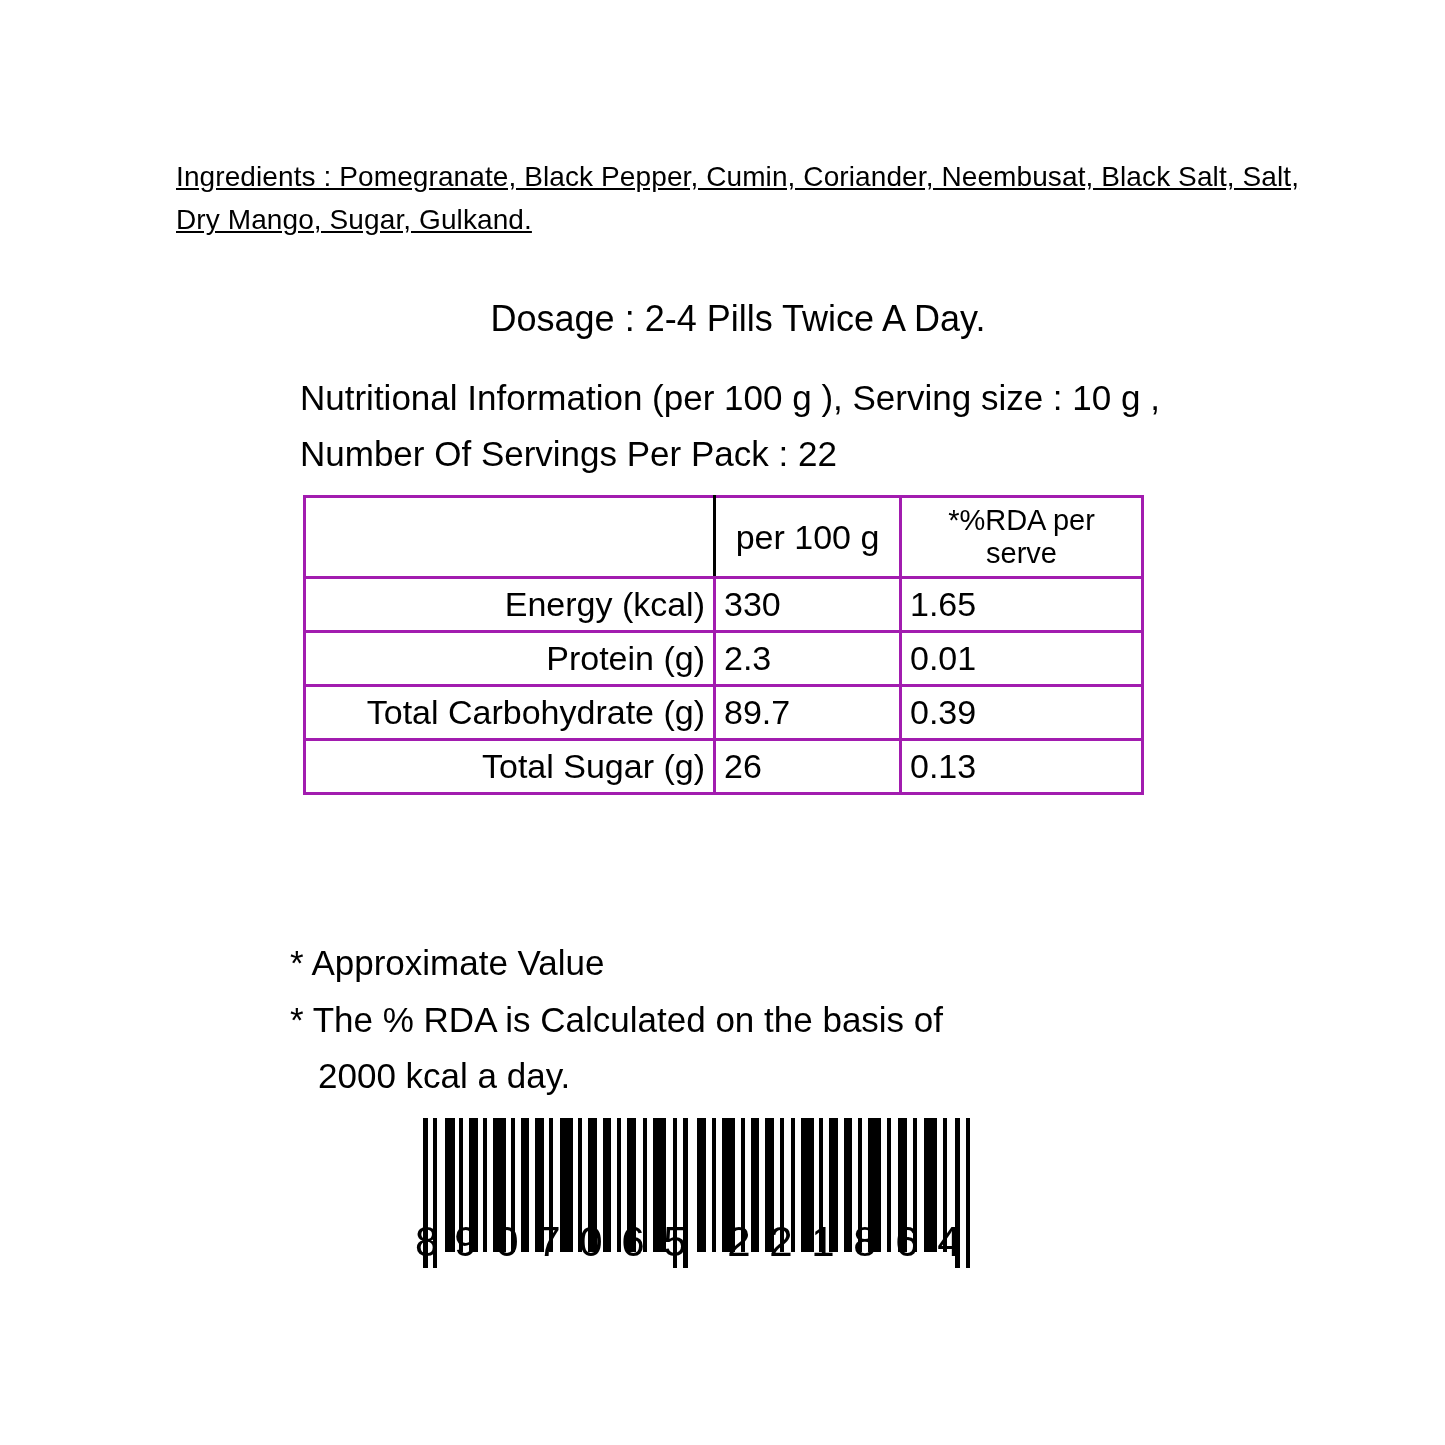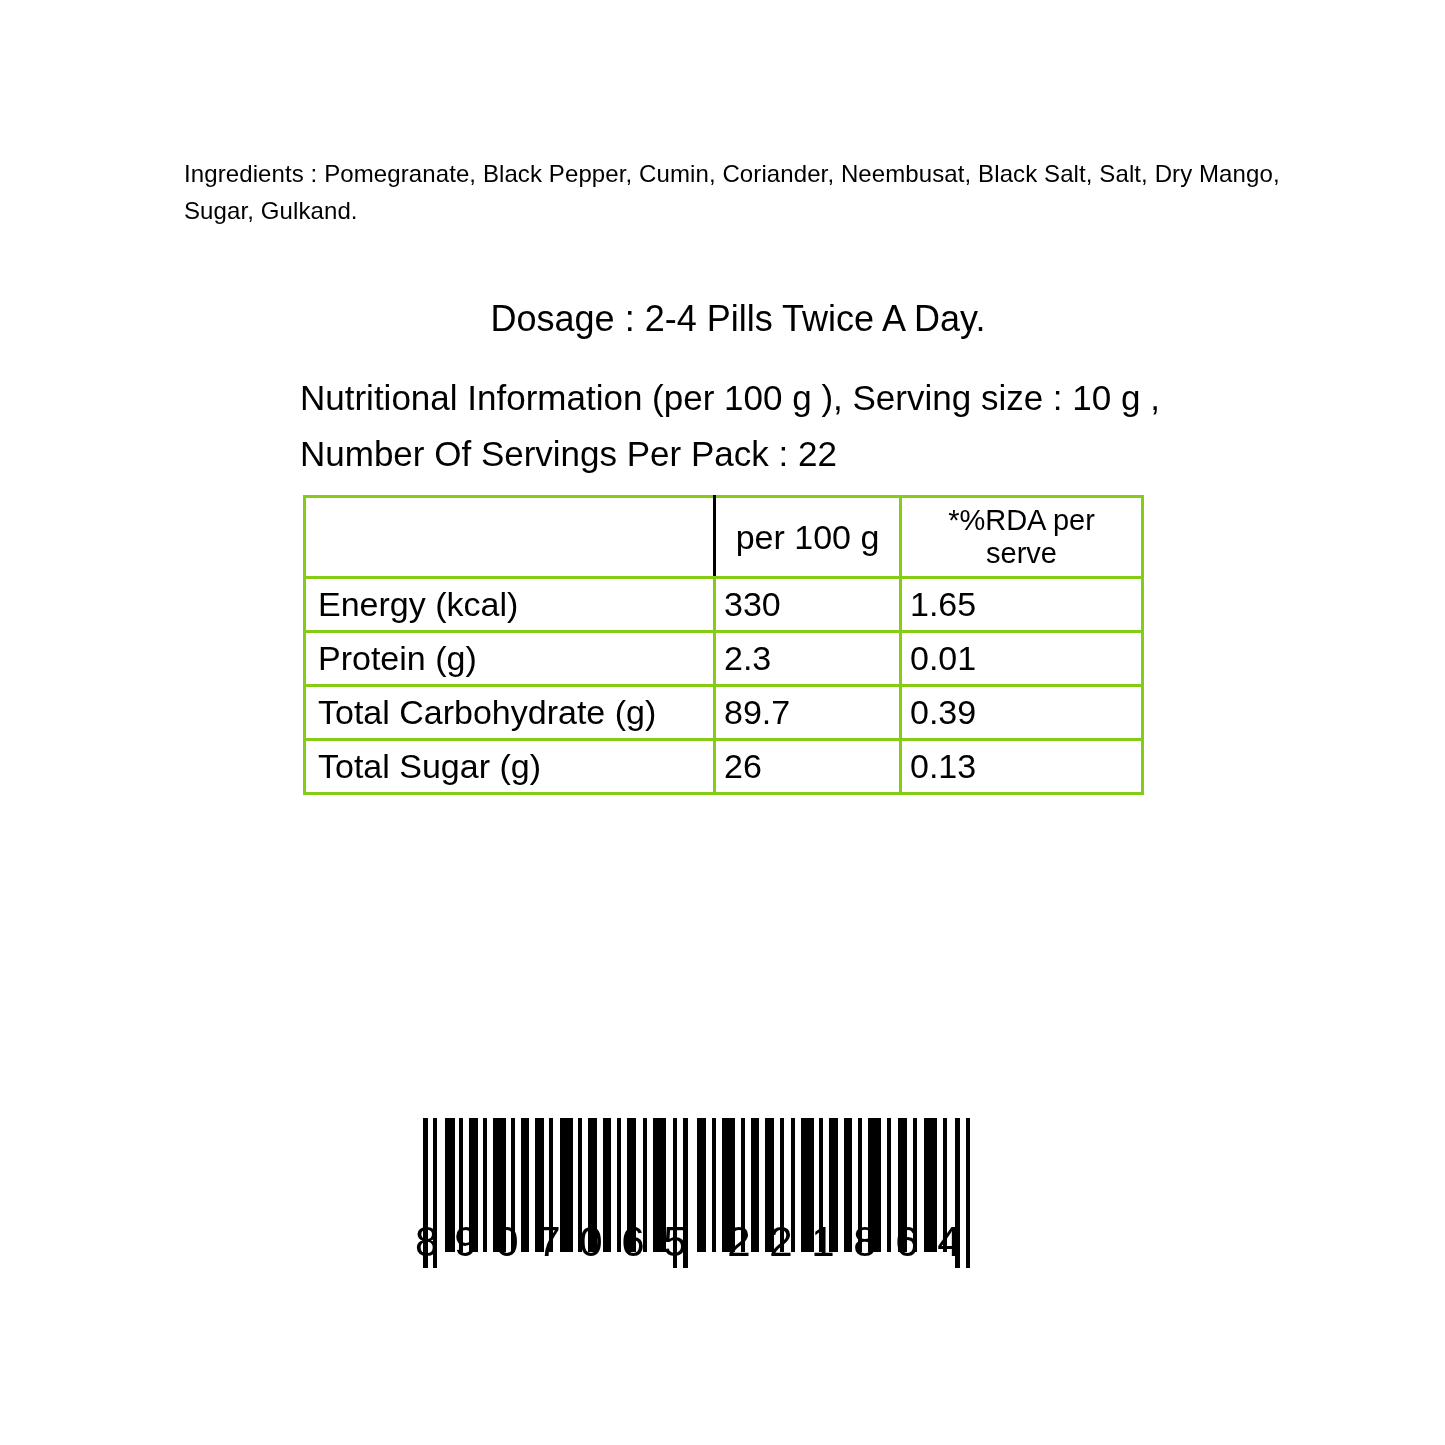--- a/index.html
+++ b/index.html
@@ -16,26 +16,27 @@
   }
   .page {
     position: relative;
     width: 1445px;
     height: 1445px;
     box-sizing: border-box;
   }
 
   .ingredients {
     position: absolute;
-    left: 184px;
+    left: 176px;
     top: 155px;
     width: 1140px;
-    font-size: 24px;
+    font-size: 28px;
     line-height: 1.55;
     letter-spacing: 0.1px;
+    text-decoration: underline;
   }
 
   .dosage {
     position: absolute;
     left: 168px;
     top: 292px;
     width: 1140px;
     text-align: center;
     font-size: 36px;
     line-height: 1.5;
@@ -53,29 +54,29 @@
 
   table.nutri {
     position: absolute;
     left: 303px;
     top: 495px;
     width: 838px;
     border-collapse: collapse;
     table-layout: fixed;
   }
   table.nutri td, table.nutri th {
-    border: 3px solid #84cc16;
+    border: 3px solid #a21caf;
     font-weight: normal;
     font-size: 34px;
     padding: 6px 8px;
     height: 54px;
     box-sizing: border-box;
   }
   table.nutri .c-label {
-    text-align: left;
+    text-align: right;
     padding-left: 12px;
   }
   table.nutri .c-val {
     text-align: left;
   }
   table.nutri thead td.c-label {
     border-right: 3px solid #000;
   }
   table.nutri thead .h-per100 {
     text-align: center;
@@ -165,20 +166,25 @@
         <td class="c-val">0.39</td>
       </tr>
       <tr>
         <td class="c-label">Total Sugar (g)</td>
         <td class="c-val">26</td>
         <td class="c-val">0.13</td>
       </tr>
     </tbody>
   </table>
 
+  <div class="footnotes">
+    <div>* Approximate Value</div>
+    <div>* The % RDA is Calculated on the basis of</div>
+    <span class="fn-indent">2000 kcal a day.</span>
+  </div>
 
   <div class="barcode-wrap">
     <svg class="barcode" width="600" height="150" viewBox="0 0 600 150" xmlns="http://www.w3.org/2000/svg">
       <rect x="0" y="0" width="600" height="150" fill="#ffffff"></rect>
       <g fill="#000000">
         <rect x="8" y="0" width="5" height="150"></rect>
         <rect x="18" y="0" width="4" height="150"></rect>
         <rect x="30" y="0" width="10" height="134"></rect>
         <rect x="44" y="0" width="4" height="134"></rect>
         <rect x="54" y="0" width="9" height="134"></rect>

